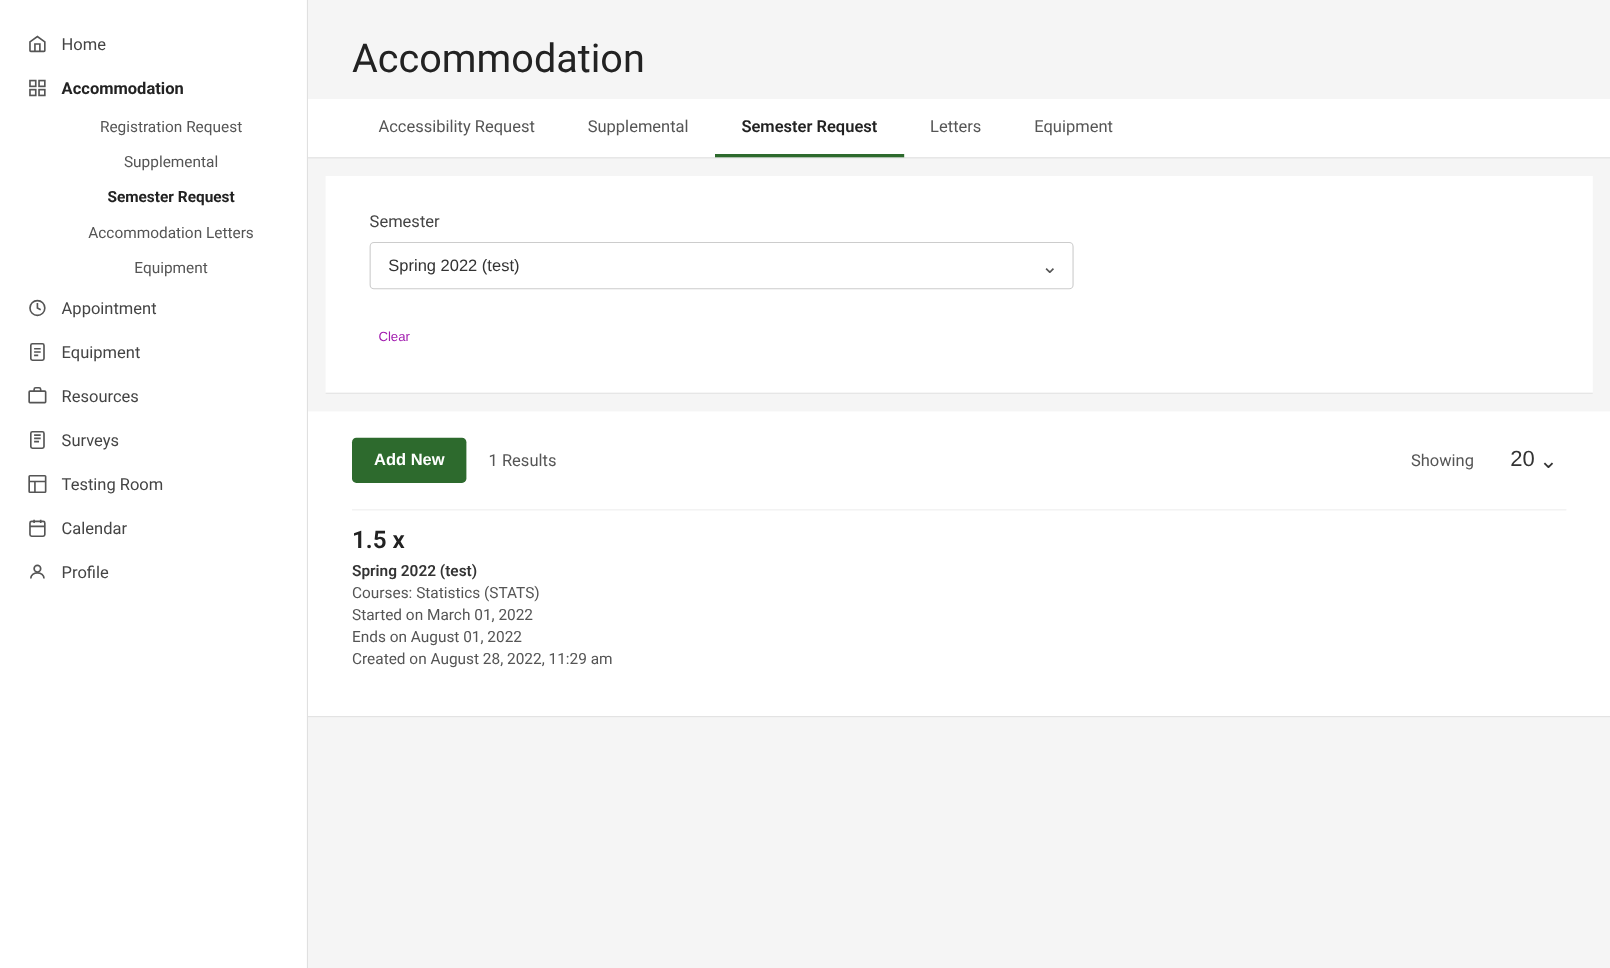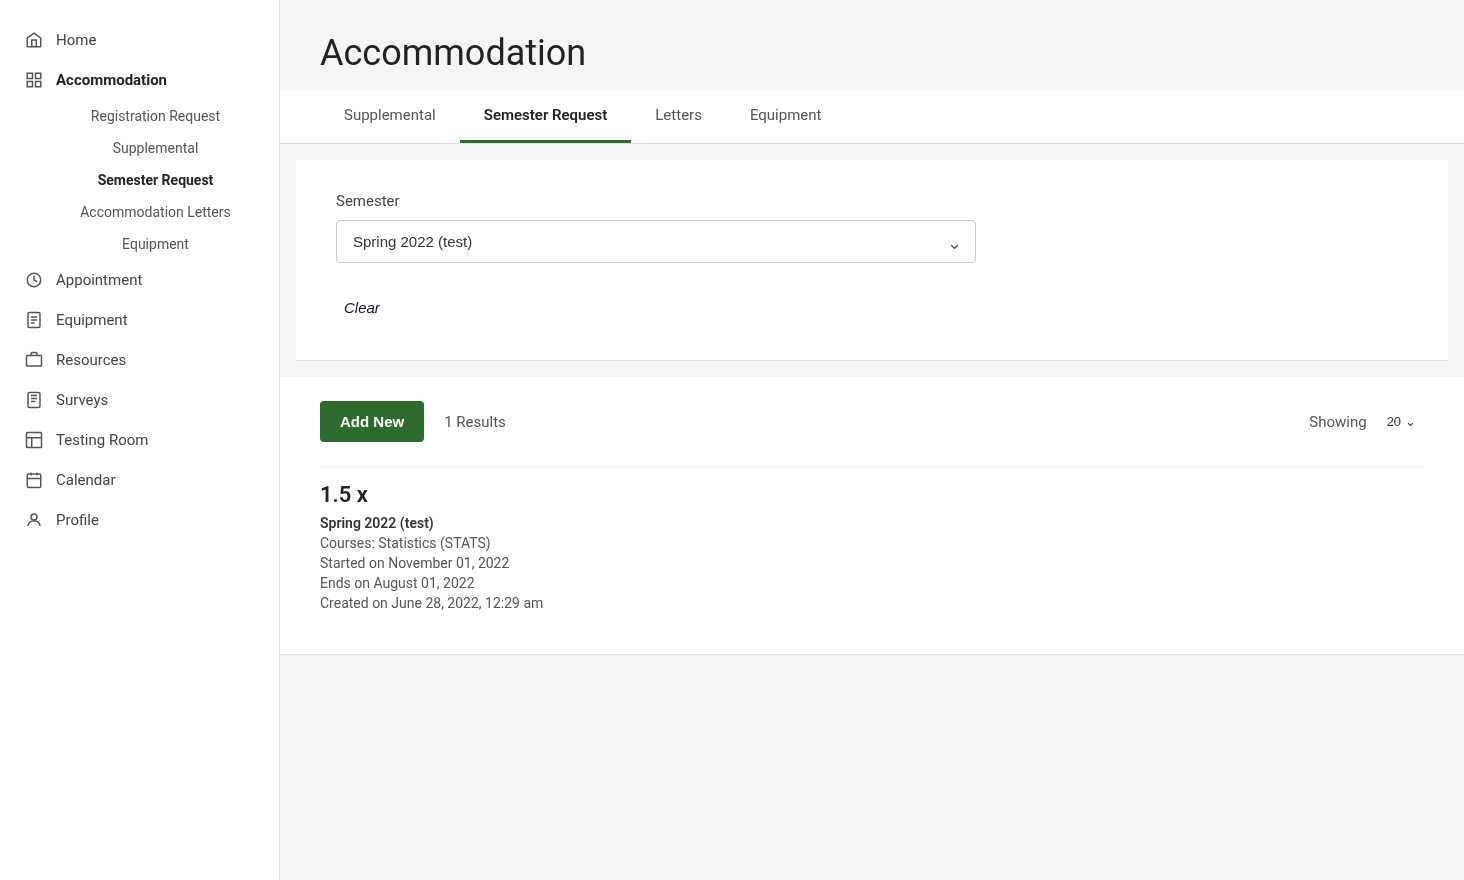--- a/index.html
+++ b/index.html
@@ -137,26 +137,25 @@
       color: #fff;
       border: none;
       border-radius: 4px;
       padding: 12px 28px;
       font-size: 15px;
       font-weight: 600;
       cursor: pointer;
     }
     .btn-clear {
       background: transparent;
-      color: #0f172a;
+      color: #a21caf;
       border: none;
-      font-size: 15px;
+      font-size: 12px;
       cursor: pointer;
       padding: 12px 8px;
-      font-style: italic;
     }
 
     
     .results-area {
       background: #fff;
       padding: 24px 40px;
       border-bottom: 1px solid #e0e0e0;
     }
     .results-header {
       display: flex;
@@ -180,30 +179,30 @@
       cursor: pointer;
     }
     .results-count {
       font-size: 15px;
       color: #555;
       text-align: center;
     }
     .results-right {
       display: flex;
       align-items: center;
-      gap: 12px;
+      gap: 25px;
       font-size: 15px;
       color: #555;
     }
     .showing-dropdown {
       display: flex;
       align-items: center;
       gap: 4px;
       cursor: pointer;
-      font-size: 13px;
+      font-size: 20px;
       color: #333;
       border: none;
       background: transparent;
       padding: 4px 8px;
     }
 
     
     .result-item {
       border-top: 1px solid #eee;
       padding: 15px 0;
@@ -345,20 +344,23 @@
   </div>
 </nav>
 
 <div class="main">
 
   <div class="page-header">
     <h1 class="page-title">Accommodation</h1>
   </div>
 
   <div class="tabs-container">
+    <div class="tab">
+      <span>Accessibility Request</span>
+    </div>
     <div class="tab">
       <span>Supplemental</span>
     </div>
     <div class="tab active">
       <span>Semester Request</span>
     </div>
     <div class="tab">
       <span>Letters</span>
     </div>
     <div class="tab">
@@ -393,19 +395,19 @@
           <span>20</span>
           <span>⌄</span>
         </button>
       </div>
     </div>
 
     <div class="result-item">
       <div class="result-multiplier">1.5 x</div>
       <div class="result-detail bold">Spring 2022 (test)</div>
       <div class="result-detail">Courses: Statistics (STATS)</div>
-      <div class="result-detail">Started on November 01, 2022</div>
+      <div class="result-detail">Started on March 01, 2022</div>
       <div class="result-detail">Ends on August 01, 2022</div>
-      <div class="result-detail">Created on June 28, 2022, 12:29 am</div>
+      <div class="result-detail">Created on August 28, 2022, 11:29 am</div>
     </div>
   </div>
 
 </div>
 
 </body></html>

